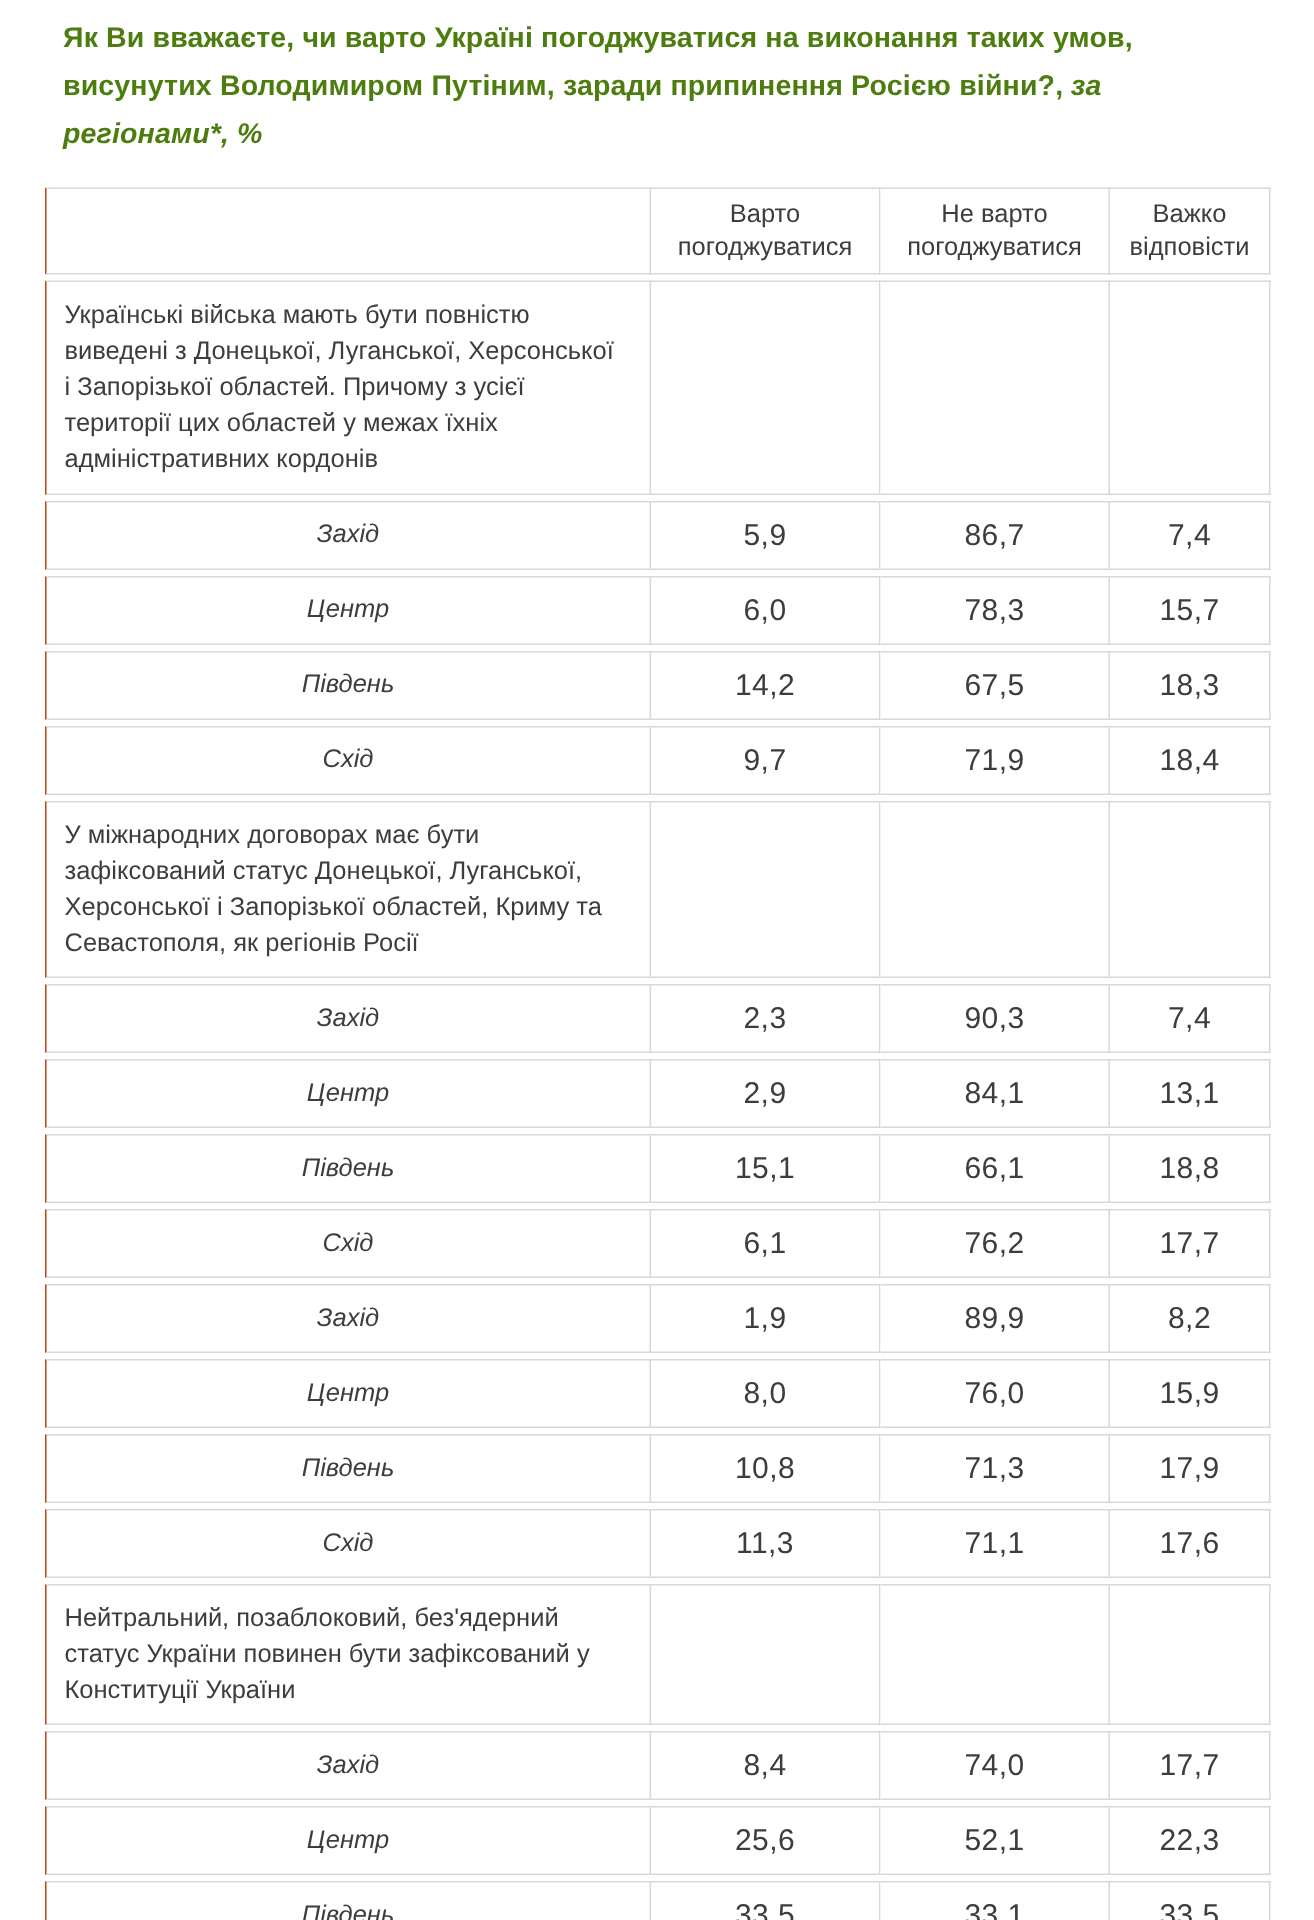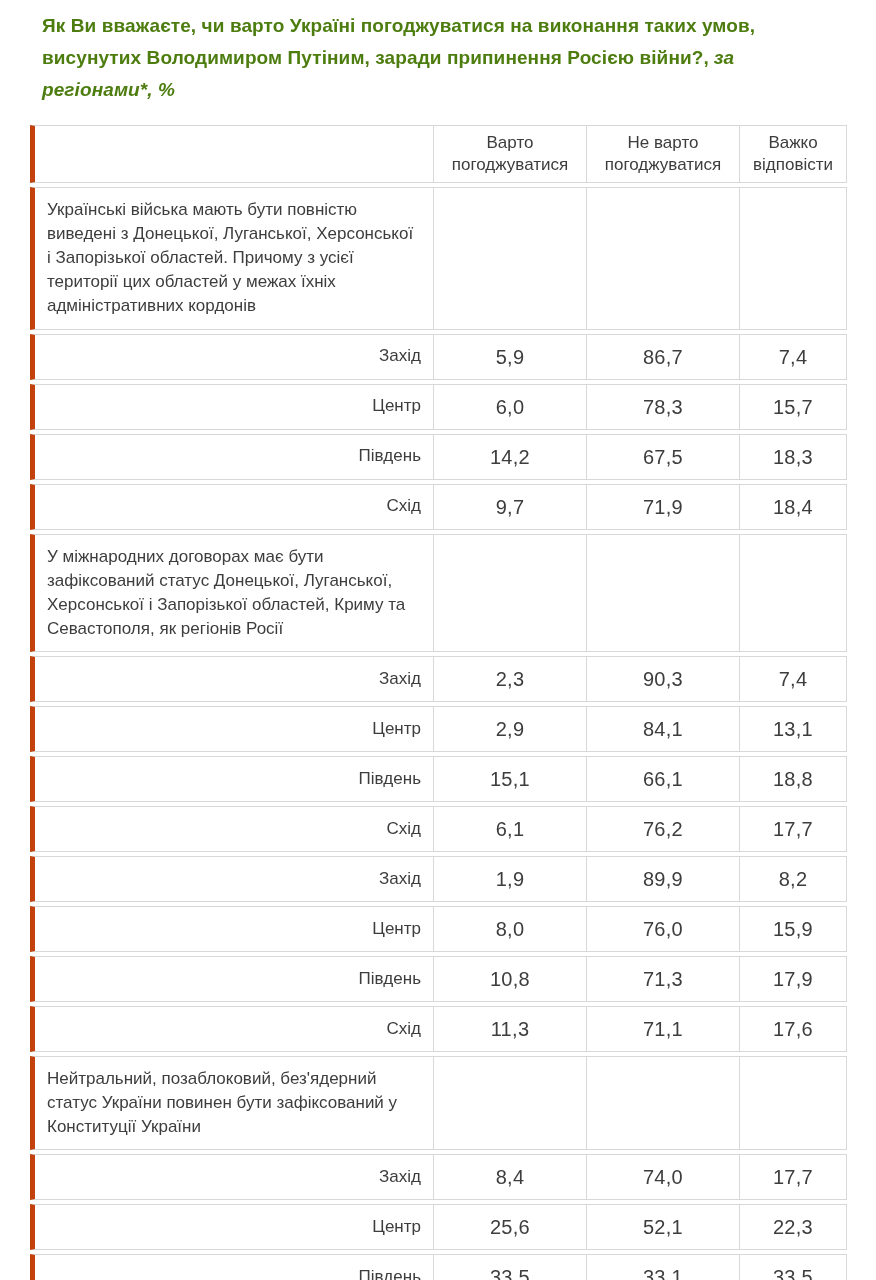--- a/index.html
+++ b/index.html
@@ -38,40 +38,41 @@
     background: #ffffff;
     border-top: 1px solid #d8d8d8;
     border-bottom: 1px solid #d8d8d8;
     border-right: 1px solid #d8d8d8;
     vertical-align: middle;
     color: #3d3d3d;
     box-sizing: border-box;
   }
   table.survey th:first-child,
   table.survey td:first-child {
-    border-left: 5px solid #c2410c;
+    border-left: 1px solid #c2410c;
   }
   table.survey th {
     font-weight: 400;
     font-size: 17px;
     line-height: 1.3;
     text-align: center;
     padding: 6px 8px;
   }
   td.statement-cell {
     font-size: 17px;
     line-height: 1.42;
     padding: 10px 16px 10px 12px;
     text-align: left;
   }
   td.region-cell {
+    font-style: italic;
     font-size: 17px;
     line-height: 1.3;
     padding: 9px 12px;
-    text-align: right;
+    text-align: center;
   }
   td.val {
     text-align: center;
     font-size: 20px;
     line-height: 1.3;
     padding: 9px 4px;
     letter-spacing: 0.3px;
   }
 </style>
 </head>

